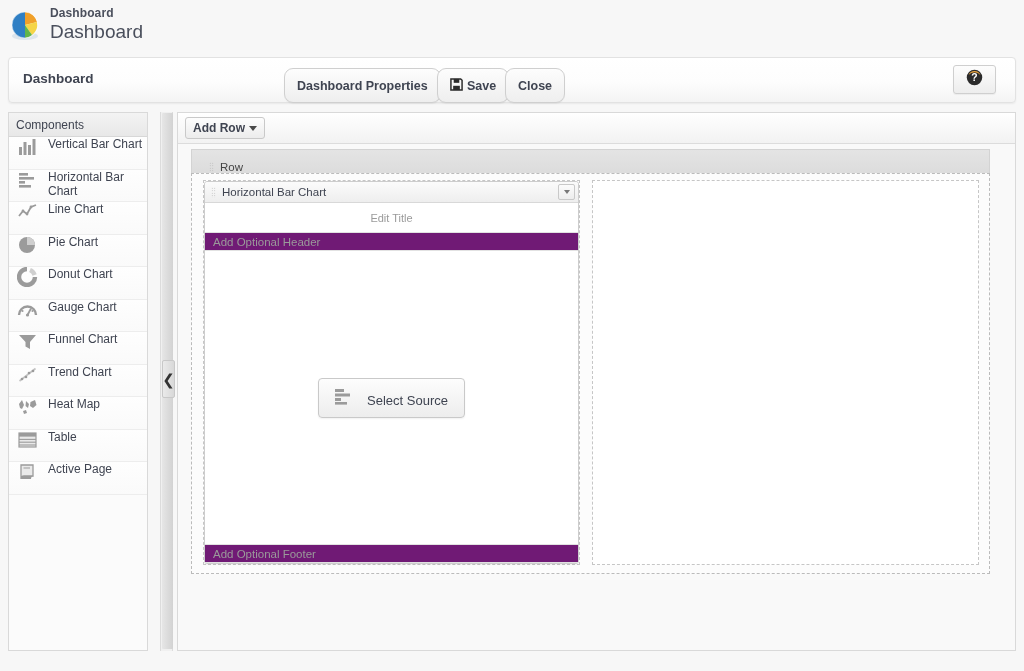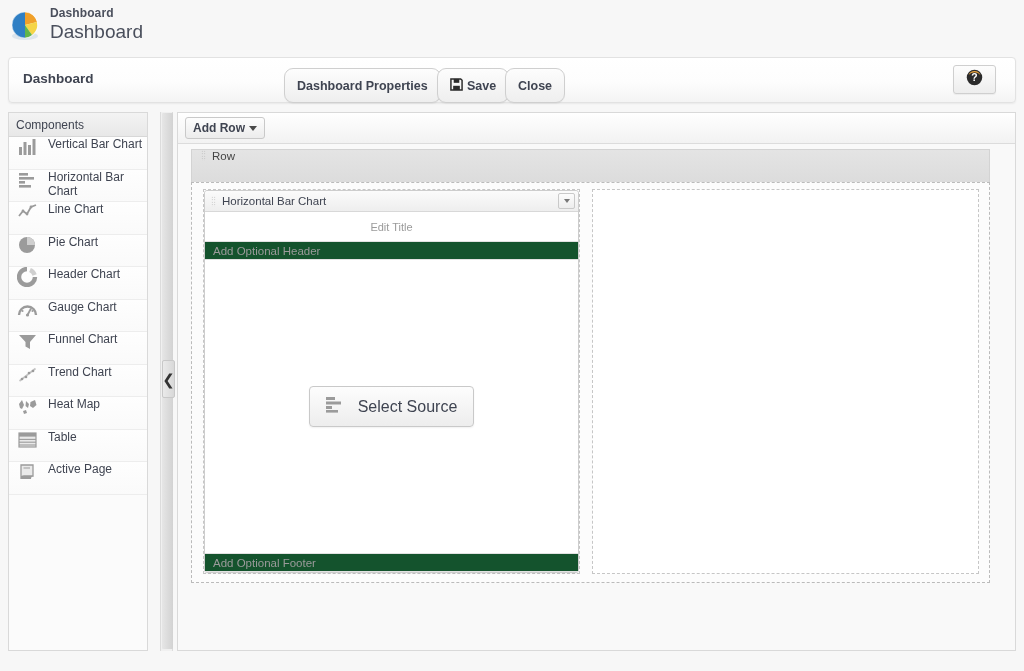--- a/index.html
+++ b/index.html
@@ -129,23 +129,23 @@
     display: inline-block; margin-left: 4px;
     border-left: 4px solid transparent; border-right: 4px solid transparent;
     border-top: 5px solid #4a4a4a;
   }
 
   
   #row-wrap {
     position: absolute; left: 13px; top: 36px; width: 799px;
   }
   #row-header {
-    height: 33px; background: linear-gradient(to bottom, #e4e4e4, #dcdcdc);
+    height: 24px; background: linear-gradient(to bottom, #e4e4e4, #dcdcdc);
     border: 1px solid #d3d3d3; border-bottom: none;
-    display: flex; align-items: flex-start; padding-left: 9px;
+    display: flex; align-items: flex-end; padding-left: 17px;
     font-size: 11.5px; color: #444;
   }
   #row-body {
     border: 1px dashed #bbb; background: #fcfcfc;
     height: 401px; position: relative;
   }
   .grip {
     display: inline-block; width: 5px; height: 11px; margin-right: 6px;
     background-image: radial-gradient(#b4b4b4 36%, transparent 38%);
     background-size: 2.5px 2.5px; opacity: .95;
@@ -175,33 +175,33 @@
     border: 1px solid #c9c9c9; border-radius: 2px;
     display: flex; align-items: center; justify-content: center; cursor: pointer;
   }
   #panel-title {
     height: 29px; flex: 0 0 29px;
     display: flex; align-items: center; justify-content: center;
     font-size: 11px; color: #9a9a9a; background: #fff; cursor: text;
   }
   #panel-header-zone, #panel-footer-zone {
     height: 19px; flex: 0 0 19px;
-    background: #14532d; border-top: 1px solid #e2e2e2; border-bottom: 1px solid #e2e2e2;
+    background: #701a75; border-top: 1px solid #e2e2e2; border-bottom: 1px solid #e2e2e2;
     display: flex; align-items: center; padding-left: 8px;
     font-size: 11.5px; color: #9a9a9a; cursor: text;
   }
   #panel-body {
     flex: 1 1 auto; background: #fff;
     display: flex; align-items: center; justify-content: center;
   }
   #btn-select-source {
     background: linear-gradient(to bottom, #fdfdfd, #ededed);
     border: 1px solid #c9c9c9; border-radius: 4px;
-    padding: 9px 16px; display: flex; align-items: center; cursor: pointer;
-    font-size: 16px; color: #3f4451;
+    padding: 9px 16px; display: flex; align-items: flex-end; cursor: pointer;
+    font-size: 13px; color: #3f4451;
     box-shadow: 0 1px 2px rgba(0,0,0,.06);
   }
   #btn-select-source .bars { margin-right: 12px; }
 
   
   #empty-slot {
     position: absolute; left: 400px; top: 6px; width: 387px; height: 385px;
     border: 1px dashed #c6c6c6; background: #ffffff;
   }
 </style>
@@ -301,21 +301,21 @@
         </span>
         <span class="comp-label">Pie Chart</span>
       </div>
       <div class="comp-item">
         <span class="comp-icon">
           <svg width="22" height="20" viewBox="0 0 22 20">
             <path d="M10 2 A8 8 0 1 0 18 10" fill="none" stroke="#9b9b9b" stroke-width="4.4"></path>
             <path d="M13 3 A8 8 0 0 1 17.6 8" fill="none" stroke="#cfcfcf" stroke-width="4.4"></path>
           </svg>
         </span>
-        <span class="comp-label">Header Chart</span>
+        <span class="comp-label">Donut Chart</span>
       </div>
       <div class="comp-item">
         <span class="comp-icon">
           <svg width="22" height="20" viewBox="0 0 22 20">
             <path d="M2 15 A8.5 8.5 0 0 1 19 15" fill="none" stroke="#9b9b9b" stroke-width="2.4"></path>
             <line x1="10.5" y1="15" x2="14" y2="8.5" stroke="#9b9b9b" stroke-width="1.8"></line>
             <circle cx="10.5" cy="15" r="1.6" fill="#9b9b9b"></circle>
             <circle cx="5.5" cy="11" r="1.1" fill="#9b9b9b"></circle>
             <circle cx="15.5" cy="11" r="1.1" fill="#9b9b9b"></circle>
           </svg>

